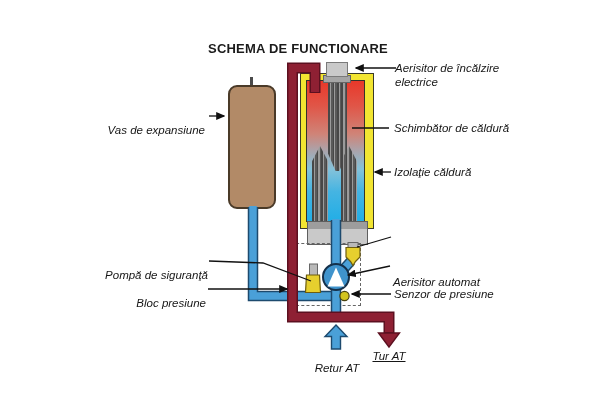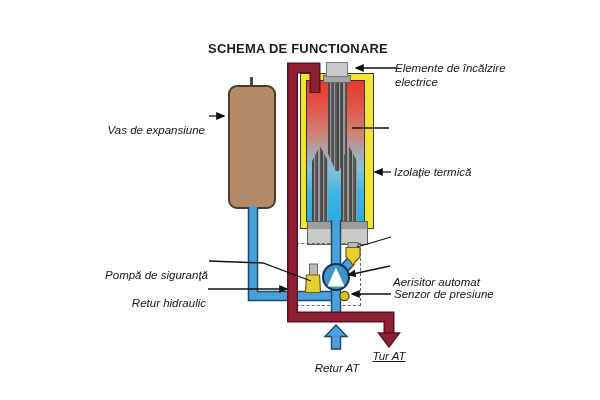--- a/index.html
+++ b/index.html
@@ -112,23 +112,24 @@
     <path class="leader" d="M389,128 L352,128"></path>
     <path class="leader" d="M391,172 L375,172" marker-end="url(#arr)"></path>
     <path class="leader" d="M391,237 L357,247"></path>
     <path class="leader" d="M390,266 L348,275" marker-end="url(#arr)"></path>
     <path class="leader" d="M391,294 L352,294" marker-end="url(#arr)"></path>
     <path class="leader" d="M209,261 L263,263 L311,281"></path>
     <path class="leader" d="M208,289 L287,289" marker-end="url(#arr)"></path>
   </svg>
 
   <div class="lbl right-align" style="right:395px;top:109px;">Vas de expansiune</div>
-  <div class="lbl" style="left:395px;top:61px;">Elemente de încălzire
+  <div class="lbl" style="left:395px;top:61px;">Aerisitor de încălzire
 electrice</div>
-  <div class="lbl" style="left:394px;top:165px;">Izolaţie  termică</div>
+  <div class="lbl" style="left:394px;top:121px;">Schimbător de căldură</div>
+  <div class="lbl" style="left:394px;top:165px;">Izolaţie  căldură</div>
   <div class="lbl" style="left:393px;top:227px;margin-top:48px;">Aerisitor automat</div>
   <div class="lbl" style="left:394px;top:287px;font-style:italic;">Senzor de presiune</div>
   <div class="lbl right-align" style="right:392px;top:254px;">Pompă de siguranţă</div>
-  <div class="lbl right-align" style="right:394px;top:282px;">Retur hidraulic</div>
+  <div class="lbl right-align" style="right:394px;top:282px;">Bloc presiune</div>
   <div class="lbl" style="left:306px;top:349px;width:62px;text-align:center;margin-top:12px;">Retur AT</div>
   <div class="lbl" style="left:359px;top:349px;width:60px;text-align:center;text-decoration:underline;">Tur AT</div>
 
 </div>
 
 </body></html>

